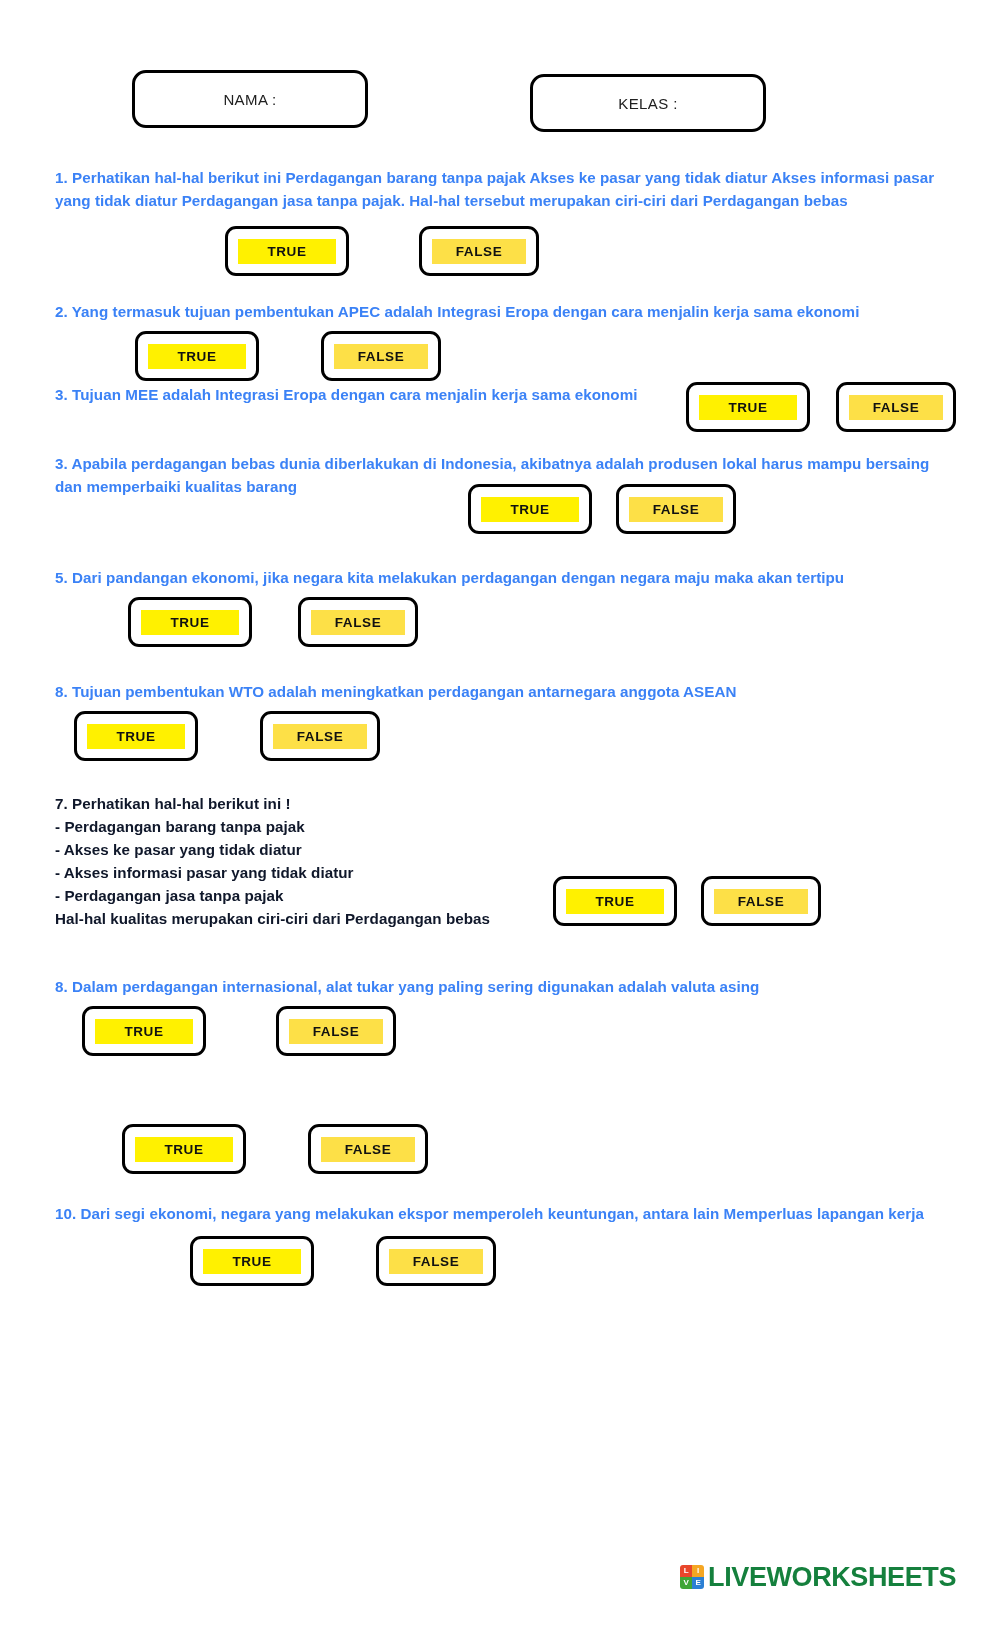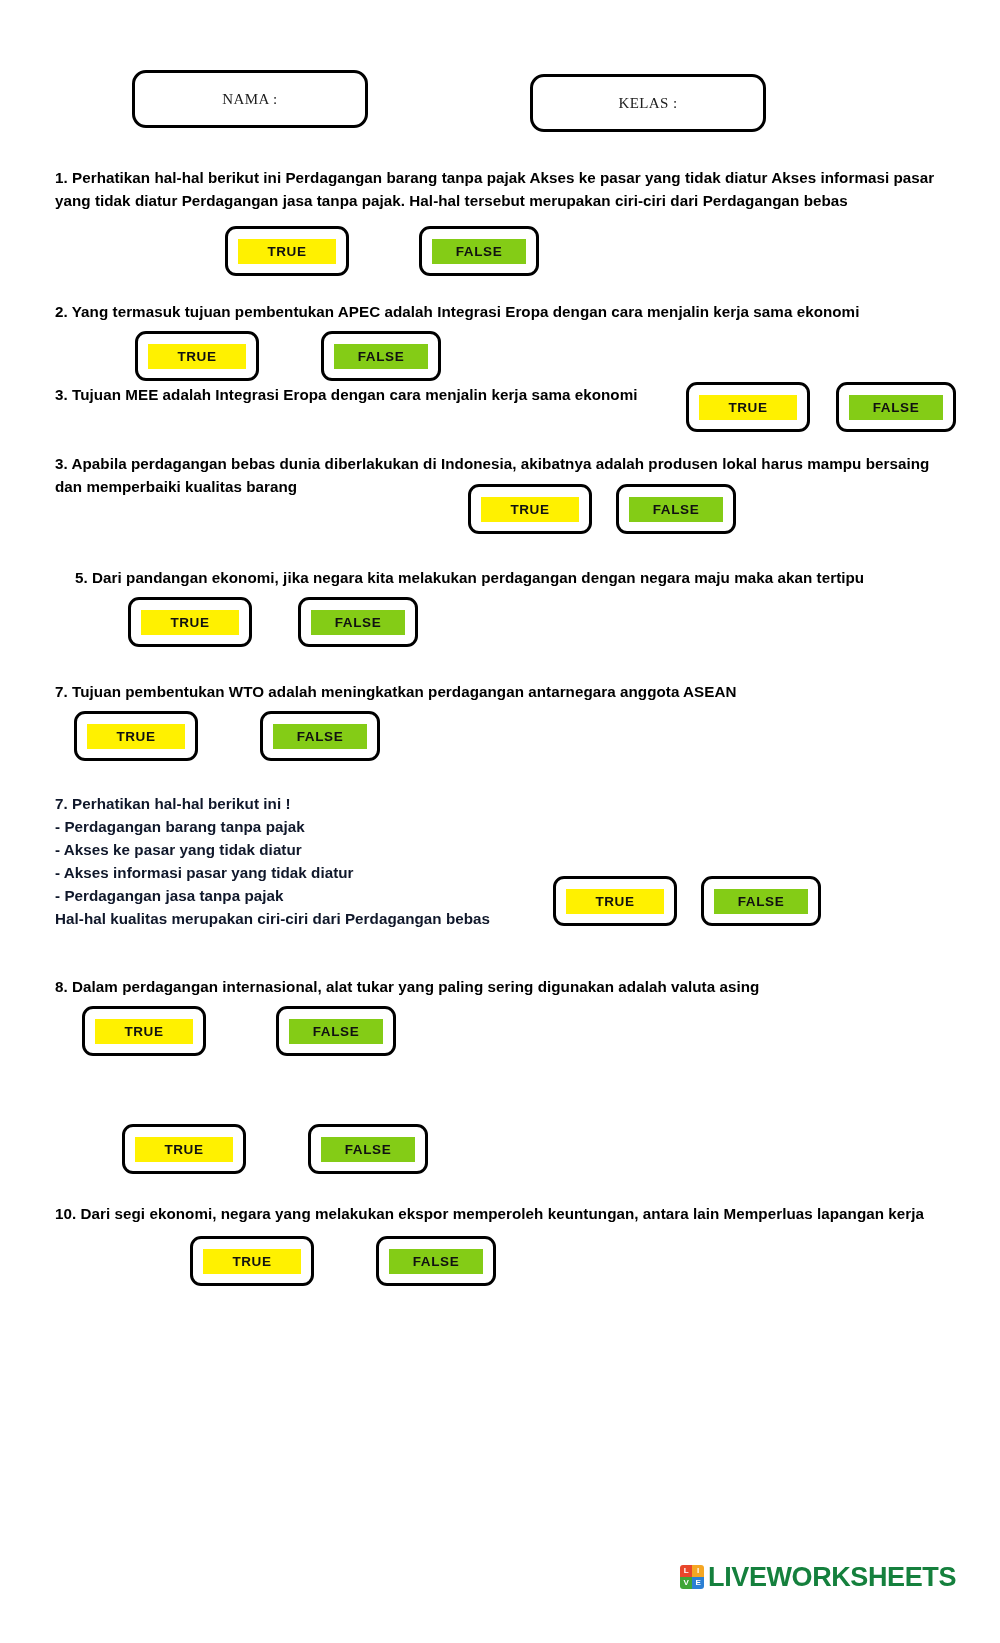--- a/index.html
+++ b/index.html
@@ -36,21 +36,20 @@
     border: 3px solid #000000;
     border-radius: 14px;
     display: flex;
     align-items: center;
     justify-content: center;
     font-size: 15px;
     font-weight: 400;
     color: #202020;
     letter-spacing: 0.4px;
     box-sizing: border-box;
-    font-family: Liberation Serif, serif;
   }
   .idbox.nama {
     left: 132px;
     top: 4px;
     width: 236px;
     height: 58px;
   }
   .idbox.kelas {
     left: 530px;
     top: 8px;
@@ -61,21 +60,21 @@
   
   .q {
     position: absolute;
     left: 55px;
     width: 880px;
   }
   .qtext {
     font-size: 15.2px;
     font-weight: bold;
     line-height: 23px;
-    color: #000000;
+    color: #3b82f6;
     letter-spacing: 0.05px;
     margin: 0;
   }
   .qtext.gray {
     color: #0f172a;
   }
 
   
   .tf {
     display: inline-flex;
@@ -96,21 +95,21 @@
     height: 25px;
     width: 100%;
     font-size: 13.5px;
     font-weight: bold;
     letter-spacing: 0.6px;
     color: #111111;
   }
   .tf.true { width: 124px; }
   .tf.false { width: 120px; }
   .tf.true .chip { background: #FFF100; }
-  .tf.false .chip { background: #84cc16; }
+  .tf.false .chip { background: #fde047; }
 
   .btnpair {
     position: absolute;
     display: flex;
     align-items: center;
   }
 
   
   .footer {
     position: absolute;
@@ -210,34 +209,34 @@
   </div>
   <div class="btnpair" style="left:468px; top:484px;">
     <div class="tf true">
       <span class="chip">TRUE</span>
     </div>
     <div class="tf false" style="margin-left:24px;">
       <span class="chip">FALSE</span>
     </div>
   </div>
 
-  <div class="q" style="top:566px;margin-left:20px;">
+  <div class="q" style="top:566px;">
     <p class="qtext">5. Dari pandangan ekonomi, jika negara kita melakukan perdagangan dengan negara maju maka akan tertipu</p>
   </div>
   <div class="btnpair" style="left:128px; top:597px;">
     <div class="tf true">
       <span class="chip">TRUE</span>
     </div>
     <div class="tf false" style="margin-left:46px;">
       <span class="chip">FALSE</span>
     </div>
   </div>
 
   <div class="q" style="top:680px;">
-    <p class="qtext">7. Tujuan pembentukan WTO adalah meningkatkan perdagangan antarnegara anggota ASEAN</p>
+    <p class="qtext">8. Tujuan pembentukan WTO adalah meningkatkan perdagangan antarnegara anggota ASEAN</p>
   </div>
   <div class="btnpair" style="left:74px; top:711px;">
     <div class="tf true">
       <span class="chip">TRUE</span>
     </div>
     <div class="tf false" style="margin-left:62px;">
       <span class="chip">FALSE</span>
     </div>
   </div>
 

